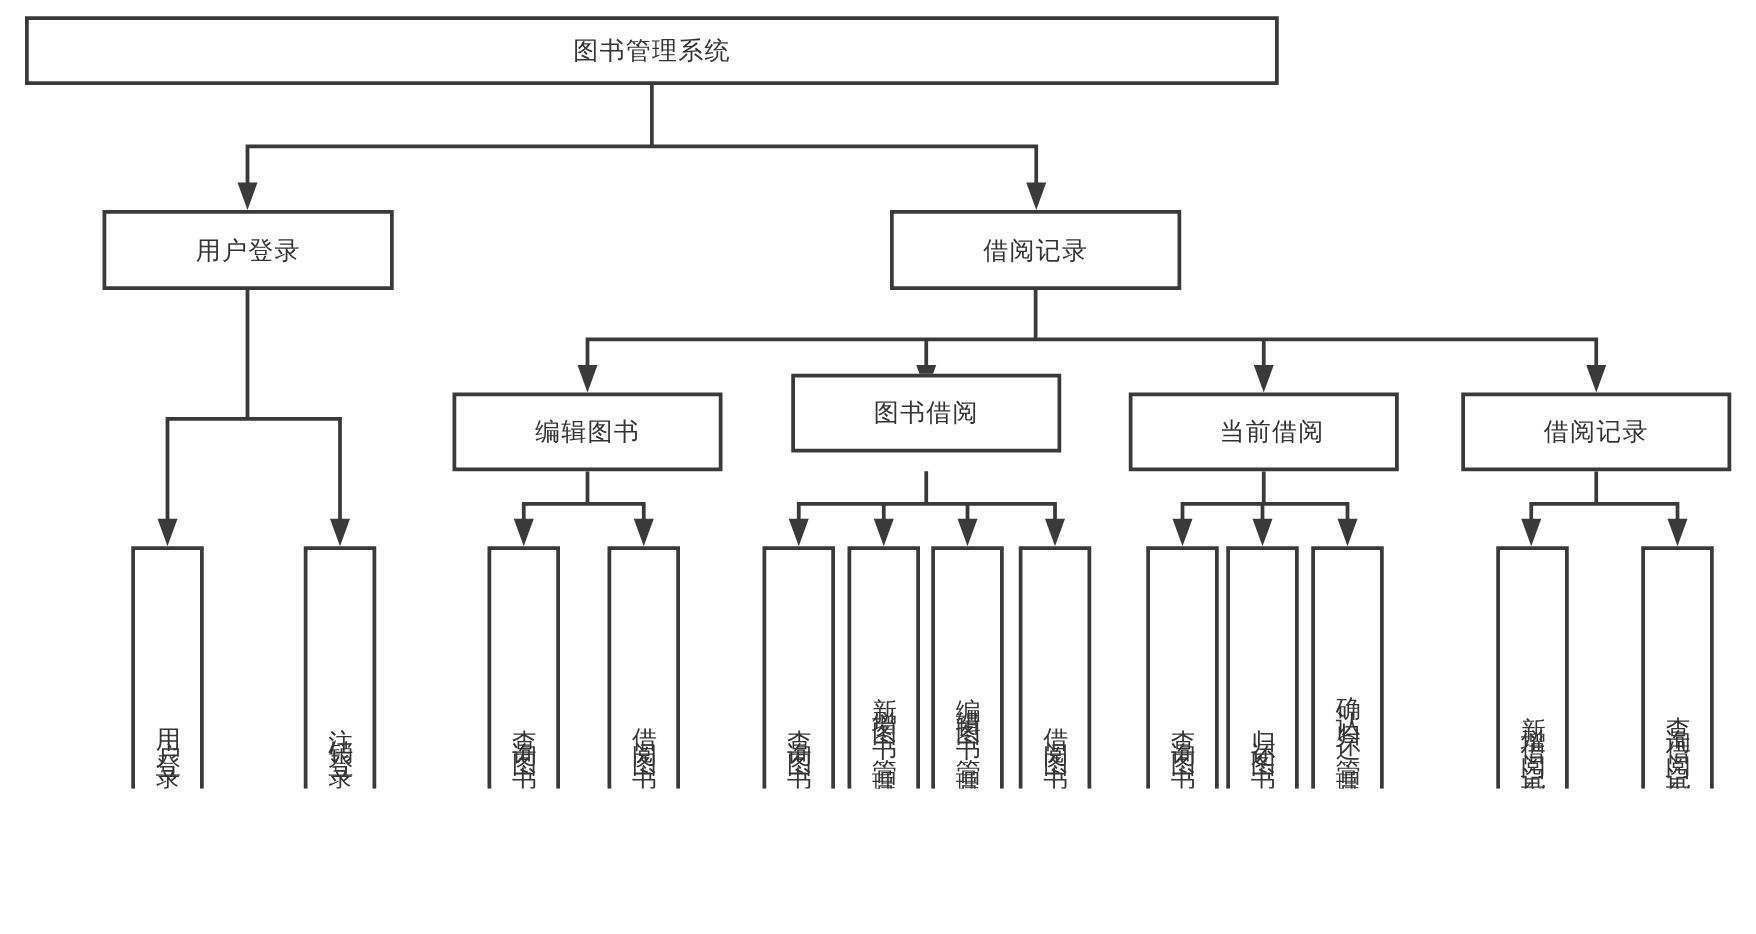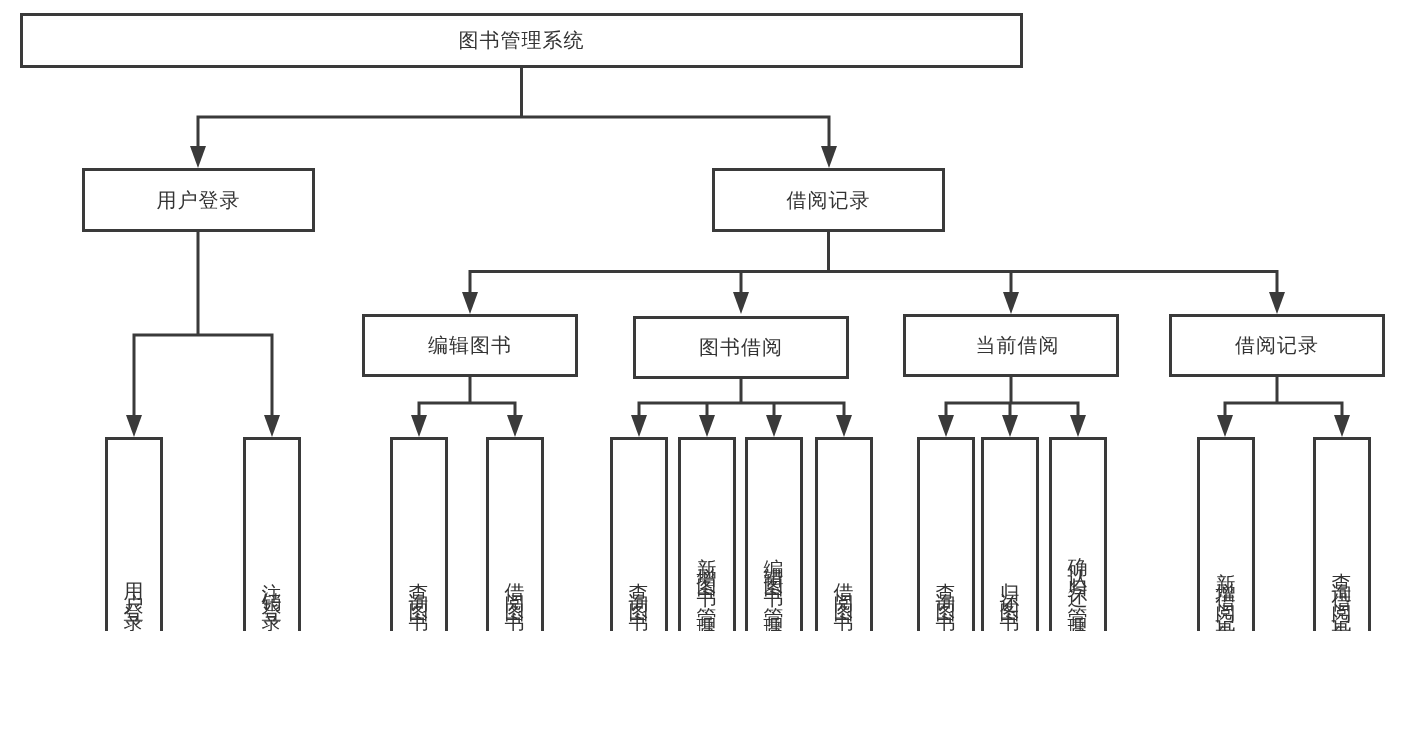--- a/index.html
+++ b/index.html
@@ -100,21 +100,21 @@
   <div class="box" style="left:82px; top:168px; width:233px; height:64px;">
     <span class="lbl">用户登录</span>
   </div>
   <div class="box" style="left:712px; top:168px; width:233px; height:64px;">
     <span class="lbl">借阅记录</span>
   </div>
 
   <div class="box" style="left:362px; top:314px; width:216px; height:63px;">
     <span class="lbl">编辑图书</span>
   </div>
-  <div class="box" style="left:633px; top:316px; width:216px; height:63px;">
+  <div class="box" style="left:633px; top:299px; width:216px; height:63px;">
     <span class="lbl">图书借阅</span>
   </div>
   <div class="box" style="left:903px; top:314px; width:216px; height:63px;padding-left:13px;">
     <span class="lbl">当前借阅</span>
   </div>
   <div class="box" style="left:1169px; top:314px; width:216px; height:63px;text-align:center;">
     <span class="lbl">借阅记录</span>
   </div>
 
   <div class="box leaf" style="left:105px; top:437px; width:58px; height:300px;">

